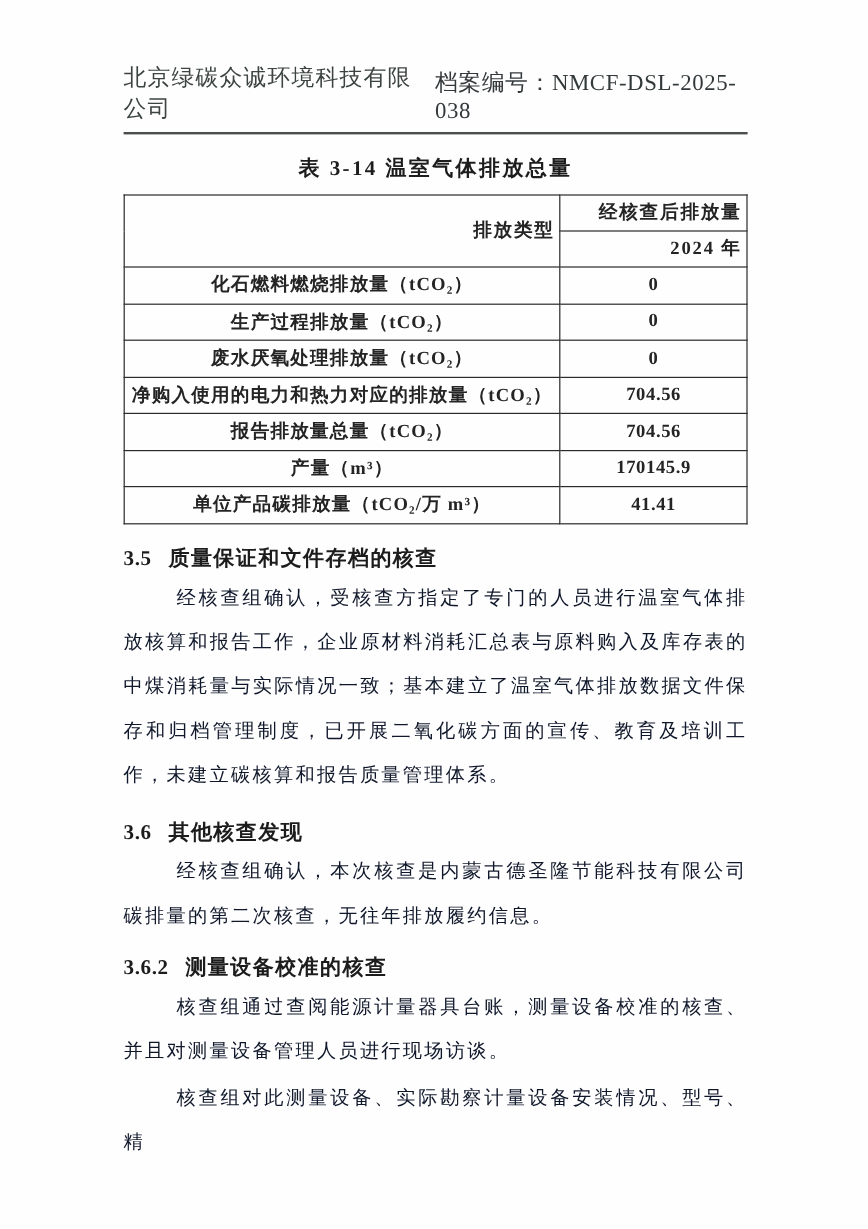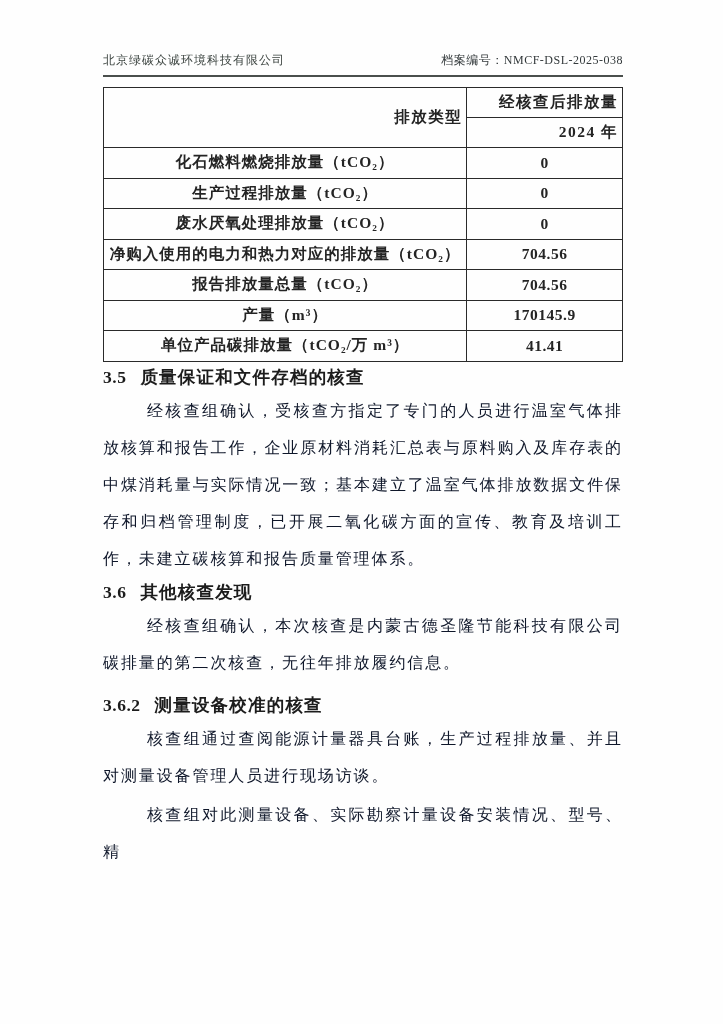--- a/index.html
+++ b/index.html
@@ -15,21 +15,21 @@
     overflow: hidden;
   }
   .content {
     padding: 52px 100px 0 103px;
   }
   
   .doc-header {
     display: flex;
     justify-content: space-between;
     align-items: flex-end;
-    font-size: 12px;
+    font-size: 19px;
     letter-spacing: 1px;
     color: #3c4440;
     border-bottom: 2px solid #4a4f4c;
     padding-bottom: 6px;
   }
   .doc-header .file-no { color: #33393b; letter-spacing: 0.5px; }
   .doc-header .file-no .num { letter-spacing: 0.5px; }
   
   .table-title {
     margin-top: 16px;
@@ -55,20 +55,21 @@
     padding: 0 4px;
   }
   table.emissions th { font-weight: bold; letter-spacing: 1.5px; }
   table.emissions .col-label { width: 70%; }
   table.emissions .col-value { width: 30%; }
   table.emissions .hdr-row td, table.emissions .hdr-row th { height: 30px; text-align: right; }
   table.emissions .data-row td { height: 30.5px; letter-spacing: 1px; font-weight: bold; }
   table.emissions .data-row .val { letter-spacing: 0.5px; }
   
   .section-heading {
+    margin-top: 13px;
     font-size: 17.5px;
     font-weight: bold;
     color: #1c1c1c;
     letter-spacing: 1.2px;
     line-height: 30px;
   }
   .section-heading .sec-num { margin-right: 14px; letter-spacing: 0.5px; }
   .body-para {
     font-size: 16px;
     line-height: 37px;
@@ -96,20 +97,21 @@
 <div class="page">
   <div class="content">
 
     <div class="doc-header">
       <span>北京绿碳众诚环境科技有限公司</span>
       <span class="file-no">
         <span>档案编号：</span><span class="num">NMCF-DSL-2025-038</span>
       </span>
     </div>
 
+    <div class="table-title">表 3-14  温室气体排放总量</div>
 
     <table class="emissions">
       <tbody>
         <tr class="hdr-row">
           <th class="col-label" rowspan="2">排放类型</th>
           <th class="col-value">经核查后排放量</th>
         </tr>
         <tr class="hdr-row">
           <th class="col-value">2024 年</th>
         </tr>
@@ -151,18 +153,18 @@
 
     <div class="section-heading">
       <span class="sec-num">3.6</span><span>其他核查发现</span>
     </div>
 
     <p class="body-para">经核查组确认，本次核查是内蒙古德圣隆节能科技有限公司碳排量的第二次核查，无往年排放履约信息。</p>
 
     <div class="section-heading sub-heading">
       <span class="sec-num">3.6.2</span><span>测量设备校准的核查</span>
     </div>
-    <p class="body-para">核查组通过查阅能源计量器具台账，生产过程排放量、并且对测量设备管理人员进行现场访谈。</p>
+    <p class="body-para">核查组通过查阅能源计量器具台账，测量设备校准的核查、并且对测量设备管理人员进行现场访谈。</p>
     <p class="body-para">核查组对此测量设备、实际勘察计量设备安装情况、型号、精</p>
 
   </div>
 
 </div>
 
 </body></html>

